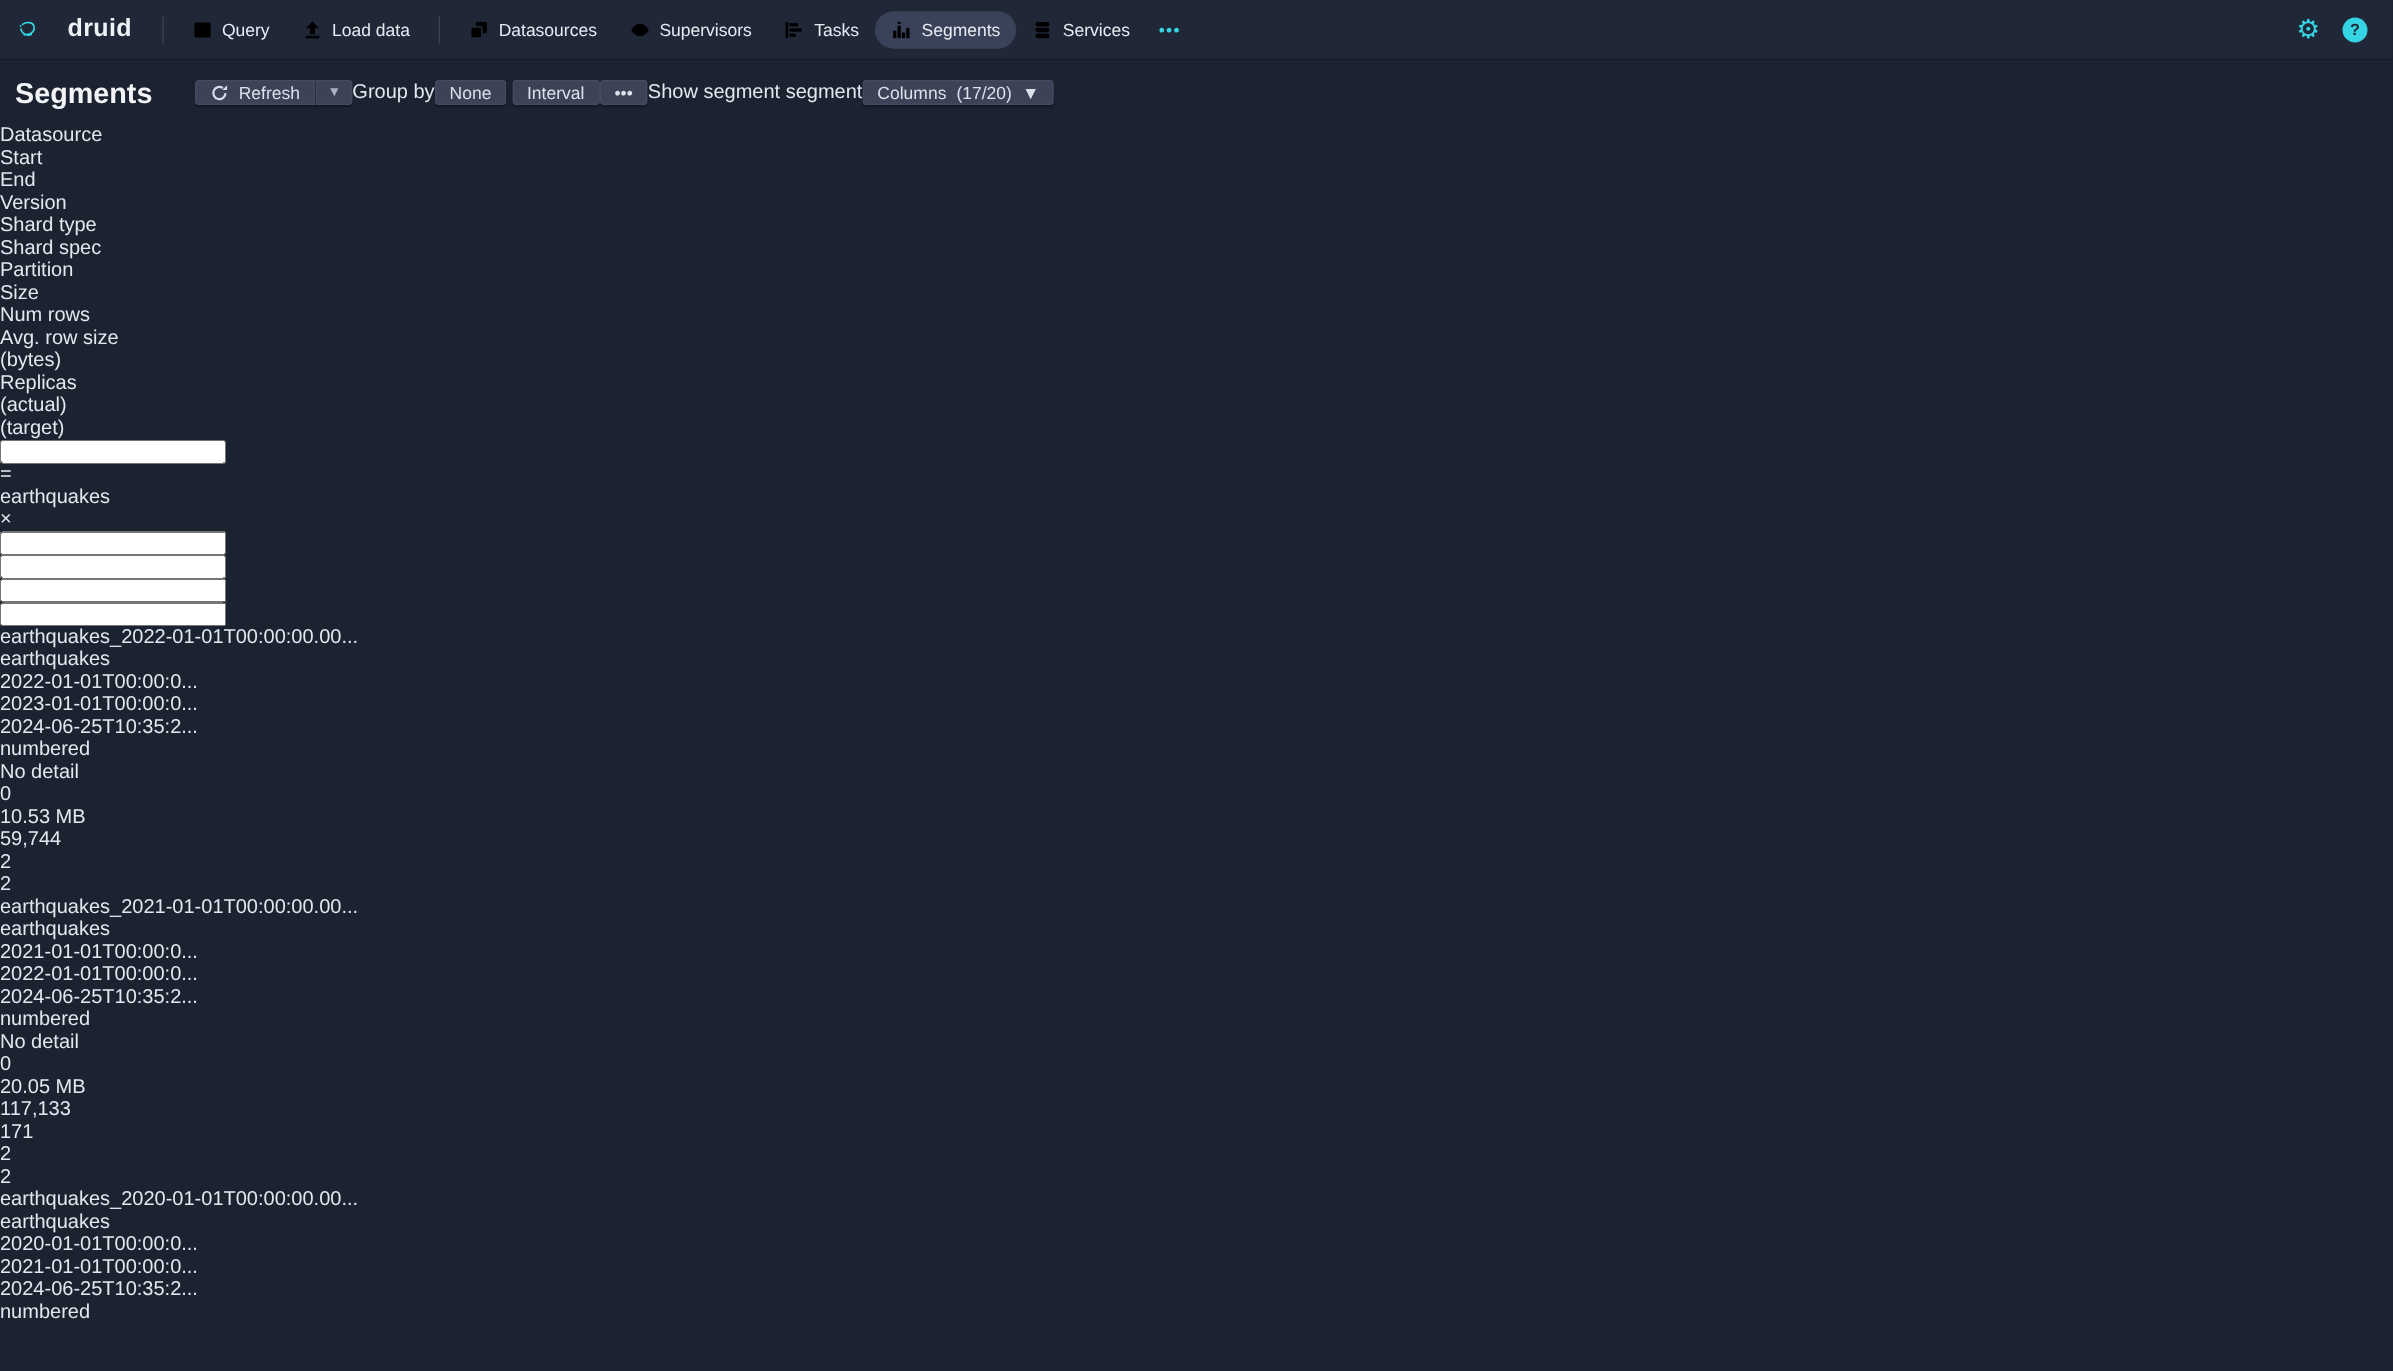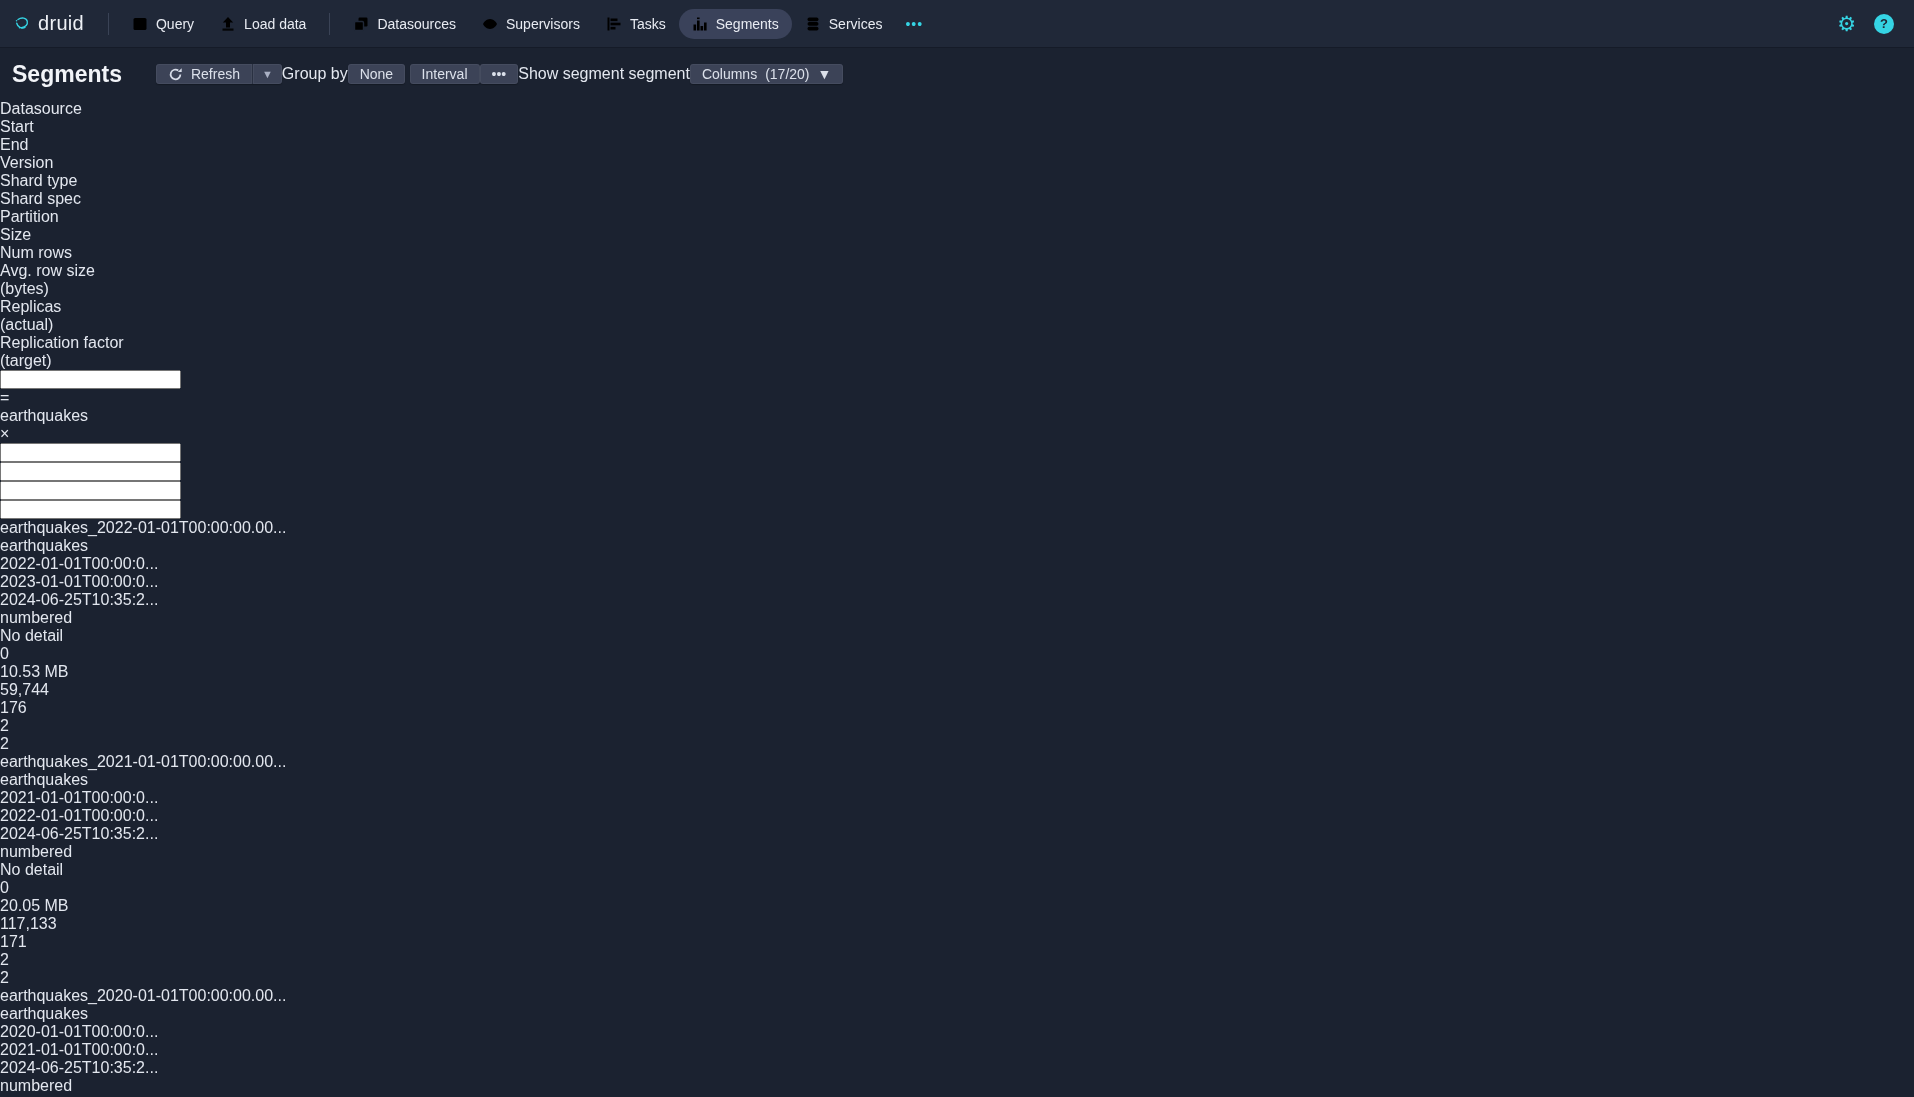--- a/index.html
+++ b/index.html
@@ -8,21 +8,21 @@
     --line:#2e3547; --line-soft:rgba(130,140,170,0.10); --row-sep:#1d2331;
     --btn:#3c4357; --btn-press:#2b3243; --accent:#35d4e4;
     --text:#e3e7ef; --dim:#9aa3b7; --head:#ccd3e0;
     --grid-cols:284px 141px 159px 160px 160px 94px 400px 58px 119px 123px 98px 82px 70px;
   }
   *{box-sizing:border-box;margin:0;padding:0;font-family:"Liberation Sans",sans-serif;}
   html,body{width:1914px;height:1097px;overflow:hidden;background:var(--page-bg);color:var(--text);}
   
   .nav{height:48px;background:var(--nav-bg);display:flex;align-items:center;padding:0 14px;border-bottom:1px solid #151b28;}
   .brand{display:flex;align-items:center;gap:8px;margin-right:14px;}
-  .brand-name{font-size:20px;font-weight:400;color:#eef1f6;letter-spacing:.3px;}
+  .brand-name{font-size:20px;font-weight:700;color:#eef1f6;letter-spacing:.3px;margin-left:16px;}
   .nav-sep{width:1px;height:22px;background:#3a4356;margin:0 10px;}
   .nav-item{display:flex;align-items:center;gap:8px;padding:7px 13px;border-radius:16px;font-size:14px;color:#e8ebf2;cursor:pointer;white-space:nowrap;}
   .nav-item.active{background:#3a425a;}
   .nav-more{color:var(--accent);font-size:14px;letter-spacing:1px;padding:7px 10px;cursor:pointer;}
   .nav-right{margin-left:auto;display:flex;align-items:center;gap:18px;padding-right:6px;}
   .gear{color:var(--accent);font-size:21px;line-height:1;cursor:pointer;}
   .help{width:20px;height:20px;border-radius:50%;background:var(--accent);color:#1e2635;font-weight:700;font-size:13px;display:flex;align-items:center;justify-content:center;cursor:pointer;}
   .icon16{width:16px;height:16px;flex:0 0 16px;}
   
   .toolbar{height:52px;display:flex;align-items:center;padding:0 12px;background:var(--page-bg);}
@@ -213,21 +213,20 @@
       </div>
       <div class="hcell">
         <div class="hlbl">Avg. row size</div>
         <div class="hsub">(bytes)</div>
       </div>
       <div class="hcell">
         <div class="hlbl">Replicas</div>
         <div class="hsub">(actual)</div>
       </div>
       <div class="hcell">
-        <div class="hlbl">Replication factor</div>
         <div class="hsub">(target)</div>
       </div>
     </div>
   <div class="grid-row filter-row">
       <div class="fcell"><input class="finput" style=""></div>
       <div class="fcell">
         <div class="chip">
           <div class="chip-eq">=</div>
           <div class="chip-label">earthquakes</div>
           <div class="chip-x">×</div>
@@ -250,21 +249,20 @@
         <div class="cell">earthquakes_2022-01-01T00:00:00.00...</div>
         <div class="cell">earthquakes</div>
         <div class="cell">2022-01-01T00:00:0...</div>
         <div class="cell">2023-01-01T00:00:0...</div>
         <div class="cell">2024-06-25T10:35:2...</div>
         <div class="cell">numbered</div>
         <div class="cell">No detail</div>
         <div class="cell">0</div>
         <div class="cell">10.53 MB</div>
         <div class="cell num">59,744</div>
-        <div class="cell">176</div>
         <div class="cell">2</div>
         <div class="cell">2</div>
       </div>
       <div class="grid-row body-row alt">
         <div class="cell">earthquakes_2021-01-01T00:00:00.00...</div>
         <div class="cell">earthquakes</div>
         <div class="cell">2021-01-01T00:00:0...</div>
         <div class="cell">2022-01-01T00:00:0...</div>
         <div class="cell">2024-06-25T10:35:2...</div>
         <div class="cell">numbered</div>

